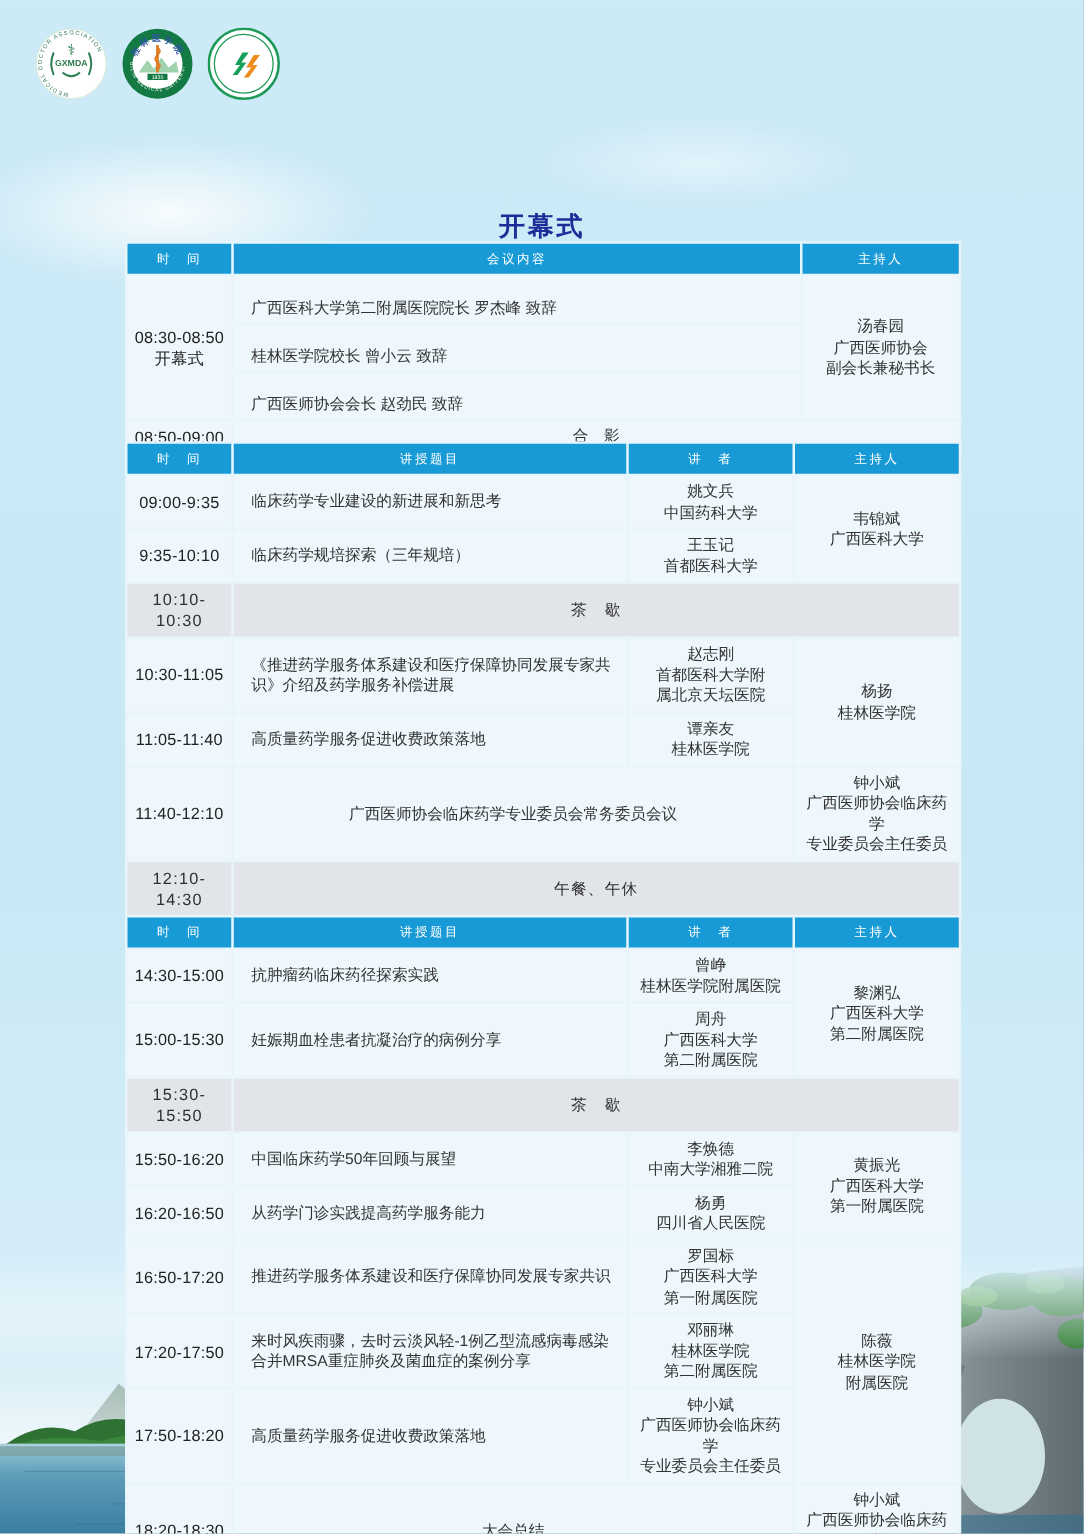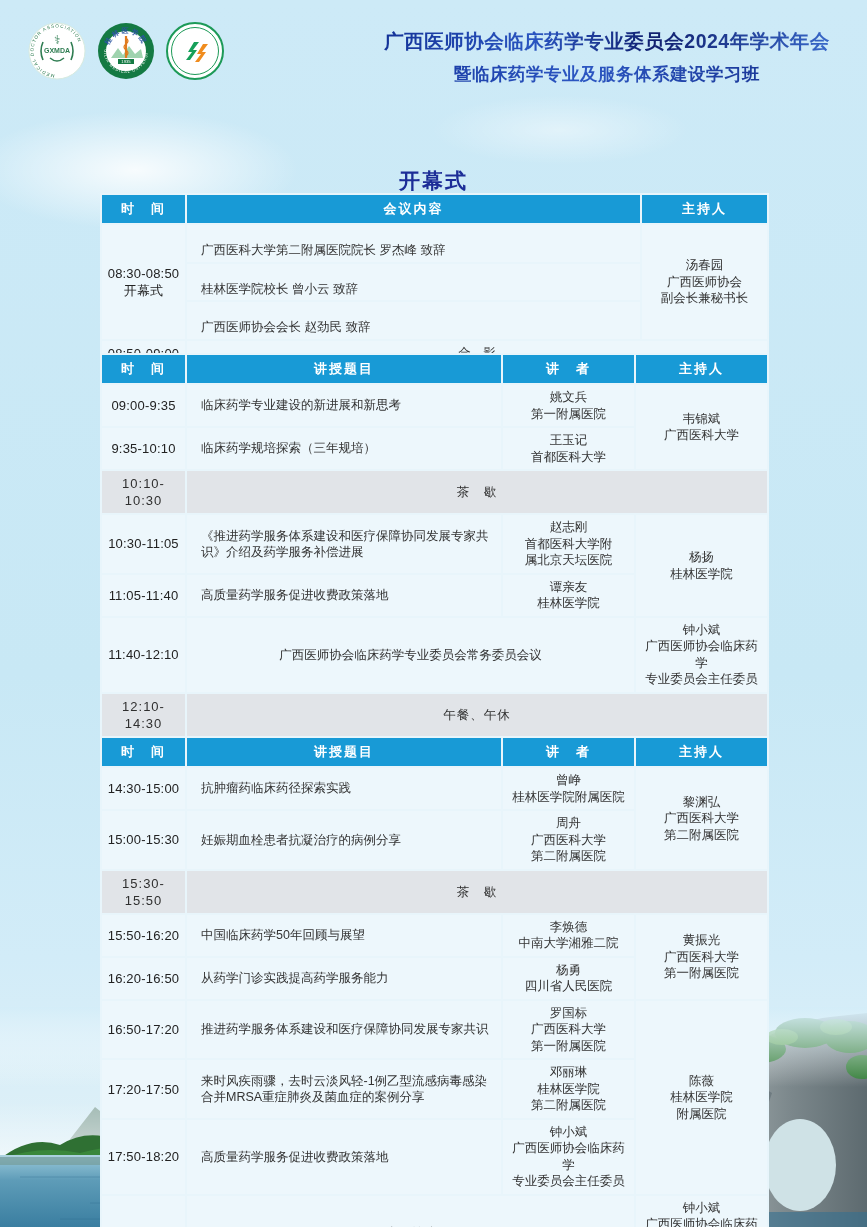--- a/index.html
+++ b/index.html
@@ -42,21 +42,21 @@
     font-weight:bold; color:#1c2d97;
   }
   .st-opening { top:167px; font-size:21px; letter-spacing:2px; }
   .st-session { top:331px; font-size:20px; letter-spacing:1px; }
 
   
   table { border-collapse:collapse; table-layout:fixed; position:absolute; left:100px; width:667px; z-index:3; }
   .tbl-opening { top:193px; }
   .tbl-session { top:353px; }
   th {
-    background:#189ad6; color:#ffffff; font-size:13px; font-weight:bold;
+    background:#189ad6; color:#ffffff; font-size:10px; font-weight:normal;
     padding:5px 2px; letter-spacing:2px; border:2px solid #e8f5fb;
   }
   td {
     background:#edf7fc; color:#333; font-size:12.5px;
     padding:4px 8px; border:2px solid #e8f5fb;
     text-align:center; vertical-align:middle; line-height:1.32;
     white-space:pre-line;
   }
   td.time { color:#222; font-size:13px; letter-spacing:.2px; padding-left:2px; padding-right:2px; }
   td.topic { text-align:left; padding-left:14px; }
@@ -110,24 +110,20 @@
       </text>
     </svg>
     <svg class="logo" viewBox="0 0 58 58">
       <circle cx="29" cy="29" r="28" fill="#ffffff" stroke="#1d9a58" stroke-width="2"></circle>
       <circle cx="29" cy="29" r="23.5" fill="none" stroke="#1d9a58" stroke-width="1"></circle>
       <path d="M20,38 L26,30 L22,30 L28,20 L33,20 L27,28 L31,28 L24,38 Z" fill="#17a05a"></path>
       <path d="M29,40 L35,32 L31,32 L37,22 L42,22 L36,30 L40,30 L33,40 Z" fill="#f08c1e"></path>
     </svg>
   </div>
 
-  <div class="titles">
-    <div class="title-l1">广西医师协会临床药学专业委员会2024年学术年会</div>
-    <div class="title-l2">暨临床药学专业及服务体系建设学习班</div>
-  </div>
 
 
   <div class="section-title st-opening">开幕式</div>
 
   <table class="tbl-opening">
     <colgroup>
         <col style="width:85px">
         <col style="width:455px">
         <col style="width:127px">
       </colgroup>
@@ -171,21 +167,21 @@
         <tr>
       <th>时　间</th>
       <th>讲授题目</th>
       <th>讲　者</th>
       <th>主持人</th>
     </tr>
     <tr>
       <td class="time">09:00-9:35</td>
       <td class="topic">临床药学专业建设的新进展和新思考</td>
       <td>姚文兵
-第一附属医院</td>
+中国药科大学</td>
       <td rowspan="2">韦锦斌
 广西医科大学</td>
     </tr>
     <tr>
       <td class="time">9:35-10:10</td>
       <td class="topic">临床药学规培探索（三年规培）</td>
       <td>王玉记
 首都医科大学</td>
     </tr>
     <tr class="break">

